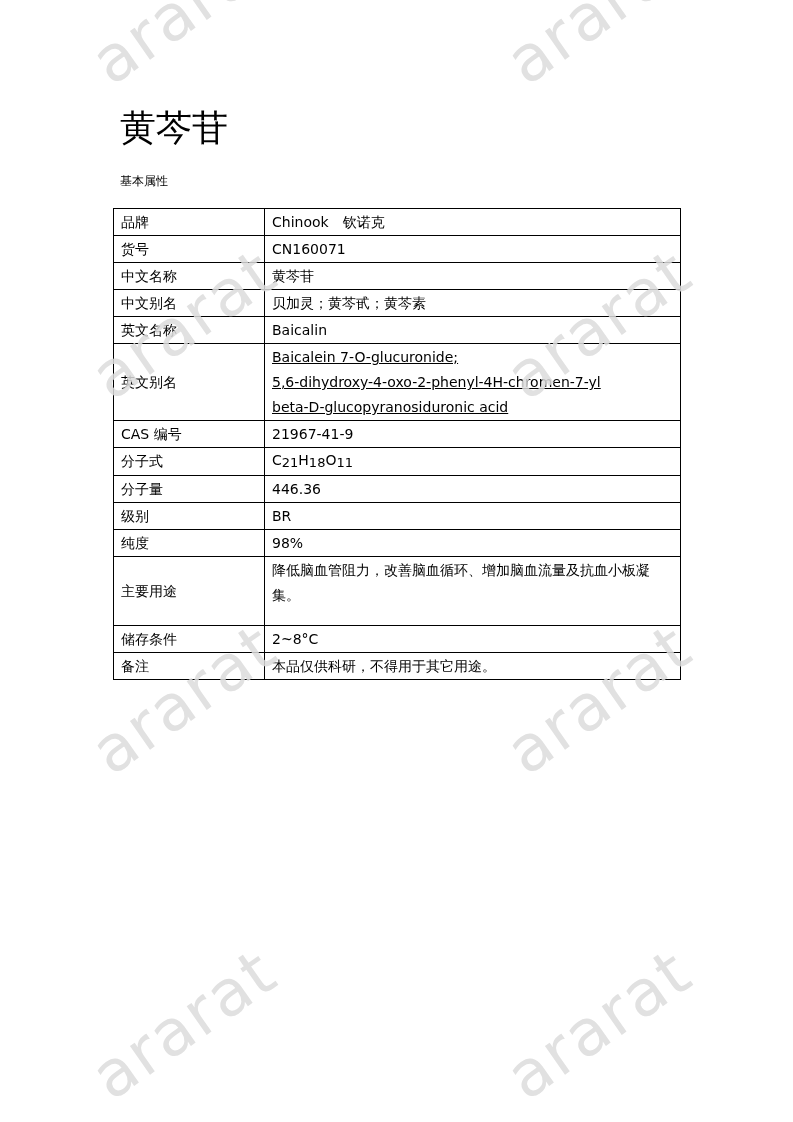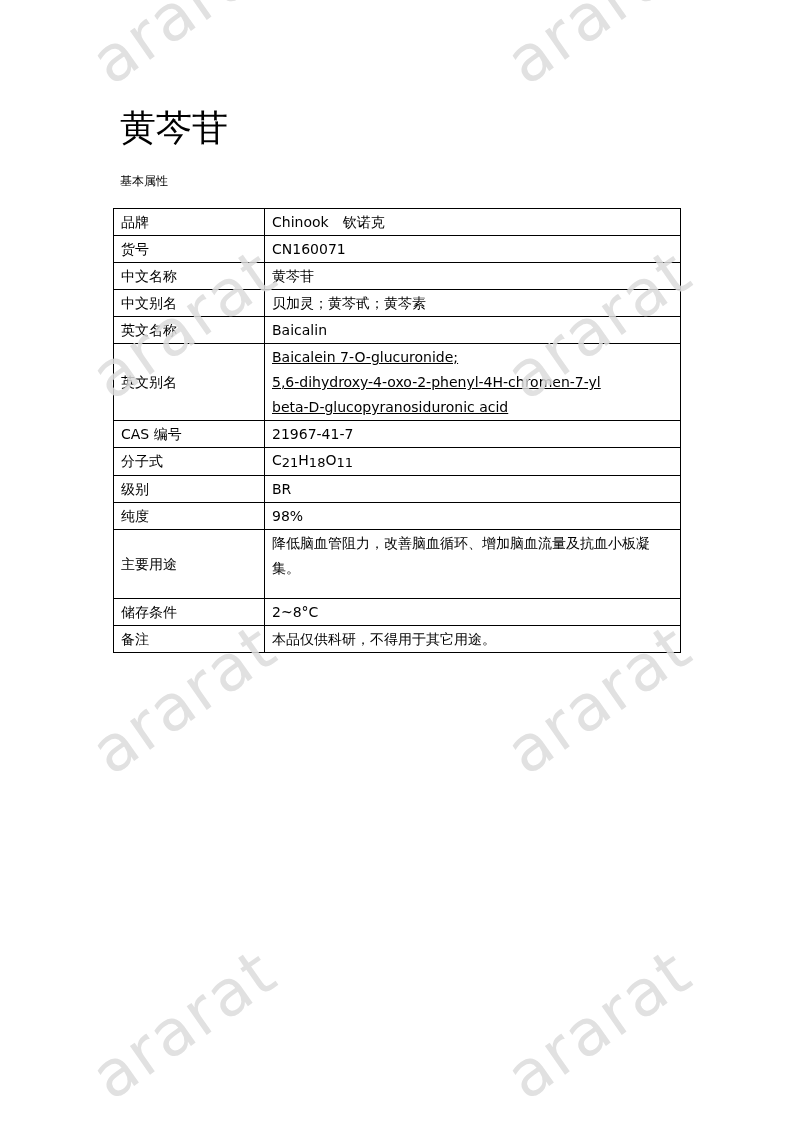--- a/index.html
+++ b/index.html
@@ -74,25 +74,29 @@
     <tr>
       <td class="k">英文别名</td>
       <td class="v" style="padding-top:1px;padding-bottom:0;text-decoration:underline;">
         <div>Baicalein 7-O-glucuronide;</div>
         <div>5,6-dihydroxy-4-oxo-2-phenyl-4H-chromen-7-yl</div>
         <div>beta-D-glucopyranosiduronic acid</div>
       </td>
     </tr>
     <tr>
       <td class="k">CAS 编号</td>
-      <td class="v">21967-41-7</td>
+      <td class="v">21967-41-9</td>
     </tr>
     <tr>
       <td class="k">分子式</td>
       <td class="v"><span>C</span><sub>21</sub><span>H</span><sub>18</sub><span>O</span><sub>11</sub></td>
+    </tr>
+    <tr>
+      <td class="k">分子量</td>
+      <td class="v">446.36</td>
     </tr>
     <tr>
       <td class="k">级别</td>
       <td class="v">BR</td>
     </tr>
     <tr>
       <td class="k">纯度</td>
       <td class="v">98%</td>
     </tr>
     <tr>

